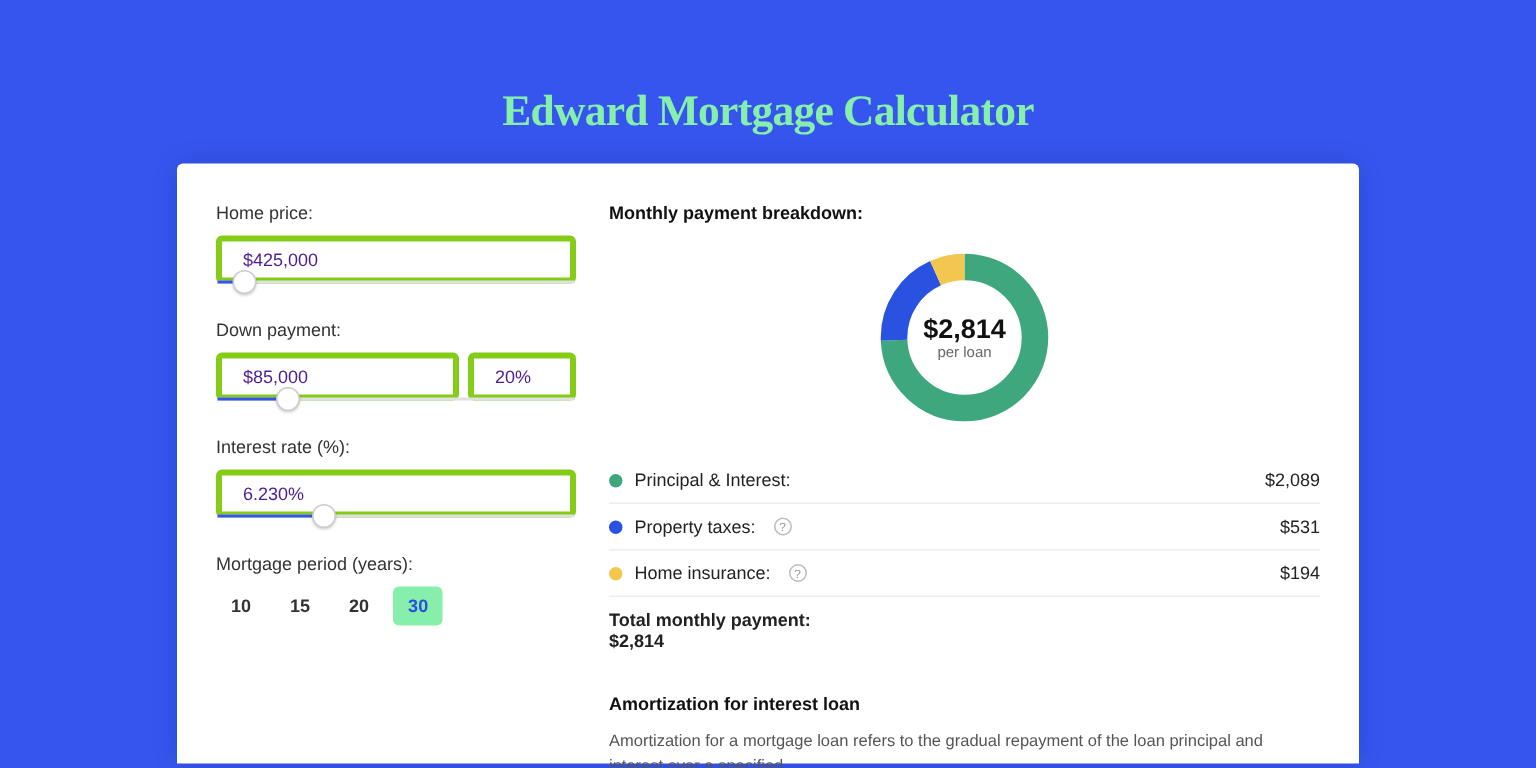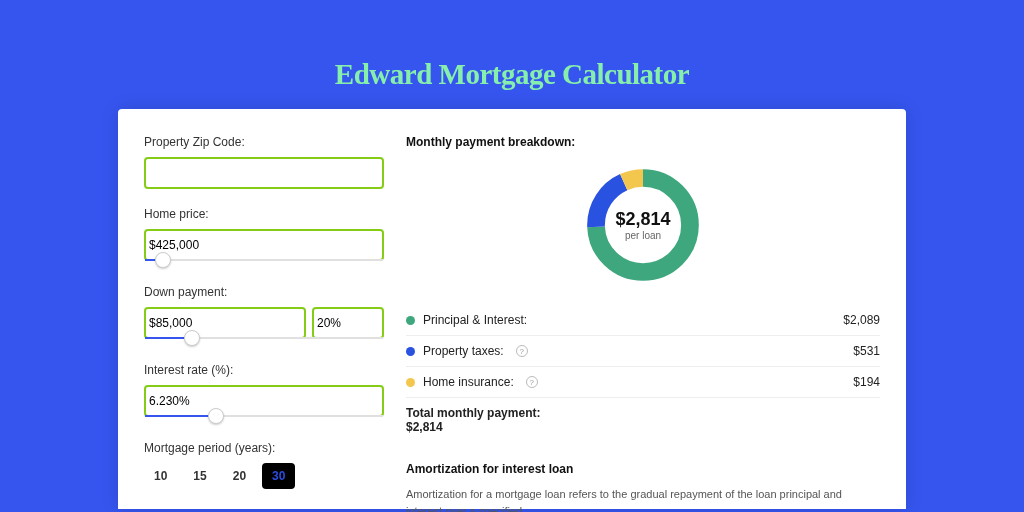--- a/index.html
+++ b/index.html
@@ -39,26 +39,26 @@
     flex: 1;
   }
   .form-label {
     font-size: 12px;
     color: #333;
     margin-bottom: 8px;
     display: block;
   }
   .text-input {
     width: 100%;
-    border: 2px solid #84cc16;
+    border: 4px solid #84cc16;
     border-radius: 4px;
     height: 32px;
-    padding: 0 3px;
+    padding: 0 14px;
     font-size: 12px;
-    color: #000000;
+    color: #4c1d95;
     background: #fff;
   }
   .field-block { margin-bottom: 18px; position: relative; }
   .slider-wrap { position: relative; height: 8px; margin-top: -2px; }
   .slider-track {
     position: absolute; top: 0; left: 1px; right: 1px; height: 2px; background: #e0e0e0;
   }
   .slider-fill {
     position: absolute; top: 0; left: 1px; height: 2px; background: #3555ee;
   }
@@ -71,21 +71,21 @@
   .dp-row { display: flex; gap: 6px; }
   .dp-row .text-input:first-child { flex: 1; }
   .dp-row .text-input:last-child { width: 72px; }
   .period-btns { display: flex; gap: 6px; }
   .period-btn {
     font-size: 12px; font-weight: 600; color: #333;
     background: #fff; border: none; border-radius: 4px;
     padding: 6px 10px; cursor: pointer;
   }
   .period-btn.active {
-    background: #000000; color: #2b4de0;
+    background: #86efac; color: #2b4de0;
   }
 
   .section-title { font-size: 12px; font-weight: 700; color: #111; }
   .donut-wrap { display: flex; justify-content: center; padding: 14px 0 18px; }
   .donut { position: relative; width: 124px; height: 124px; }
   .donut svg { width: 124px; height: 124px; transform: rotate(-90deg); }
   .donut-center {
     position: absolute; inset: 0; display: flex; flex-direction: column;
     align-items: center; justify-content: center;
   }
@@ -112,24 +112,20 @@
 </style>
 </head>
 <body>
 
 <h1 class="page-title">Edward Mortgage Calculator</h1>
 
 <div class="panel">
 
   <div class="left-col">
 
-    <div class="field-block">
-      <label class="form-label">Property Zip Code:</label>
-      <input class="text-input" type="text" value="" style="">
-    </div>
 
     <div class="field-block">
       <label class="form-label">Home price:</label>
       <input class="text-input" type="text" value="$425,000" style="">
       <div class="slider-wrap">
         <div class="slider-track"></div>
         <div class="slider-fill" id="price-fill" style="width: 8%;"></div>
         <div class="slider-thumb" id="price-thumb" style="left: 8%;"></div>
       </div>
     </div>

